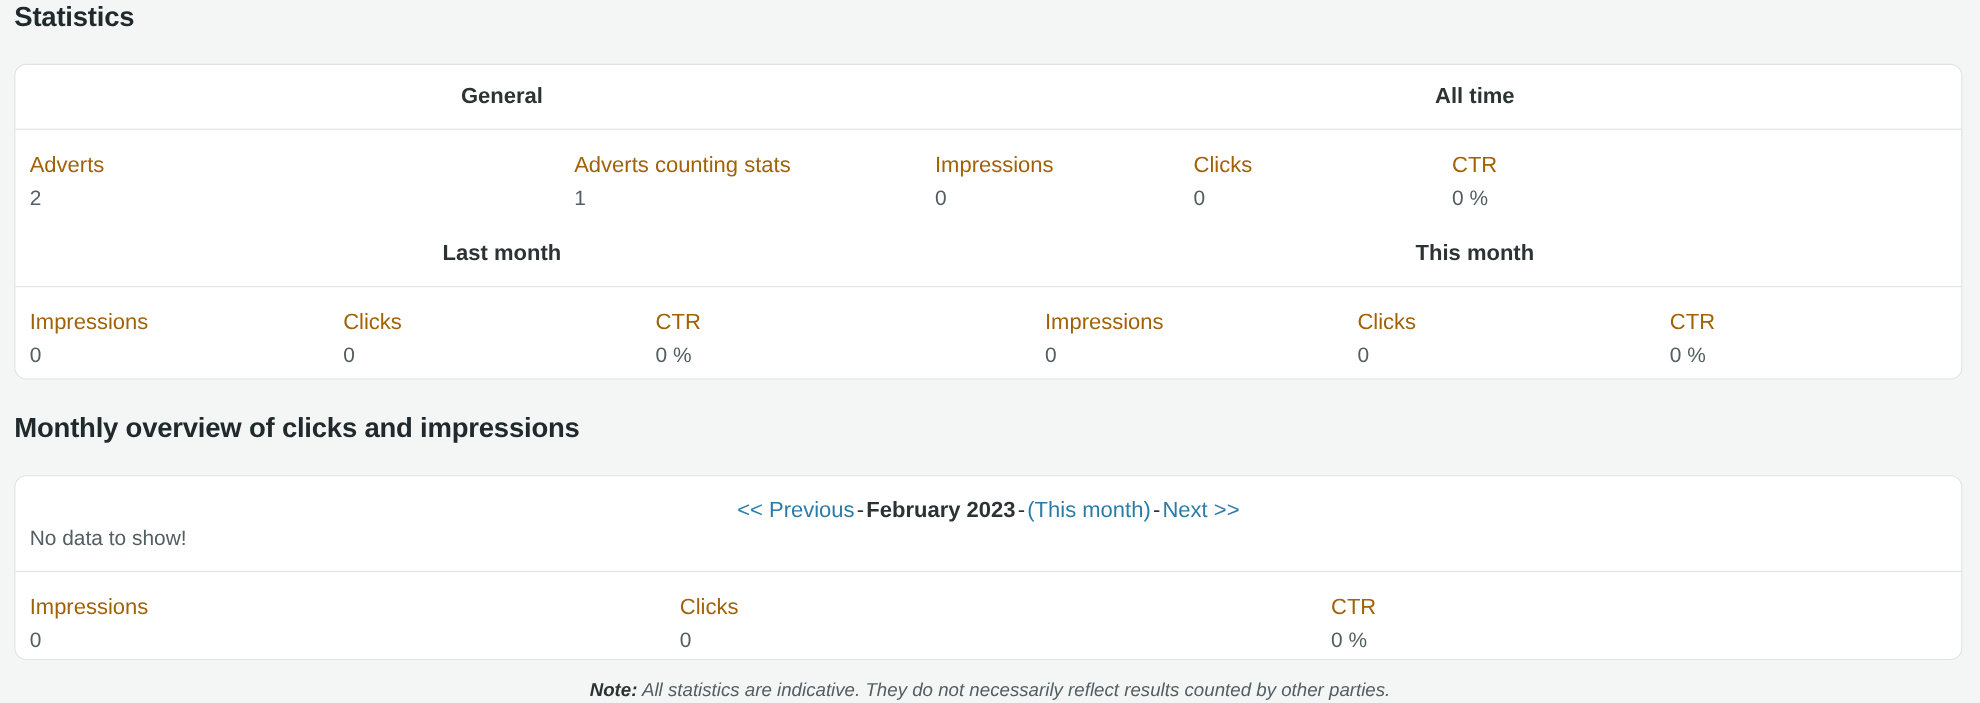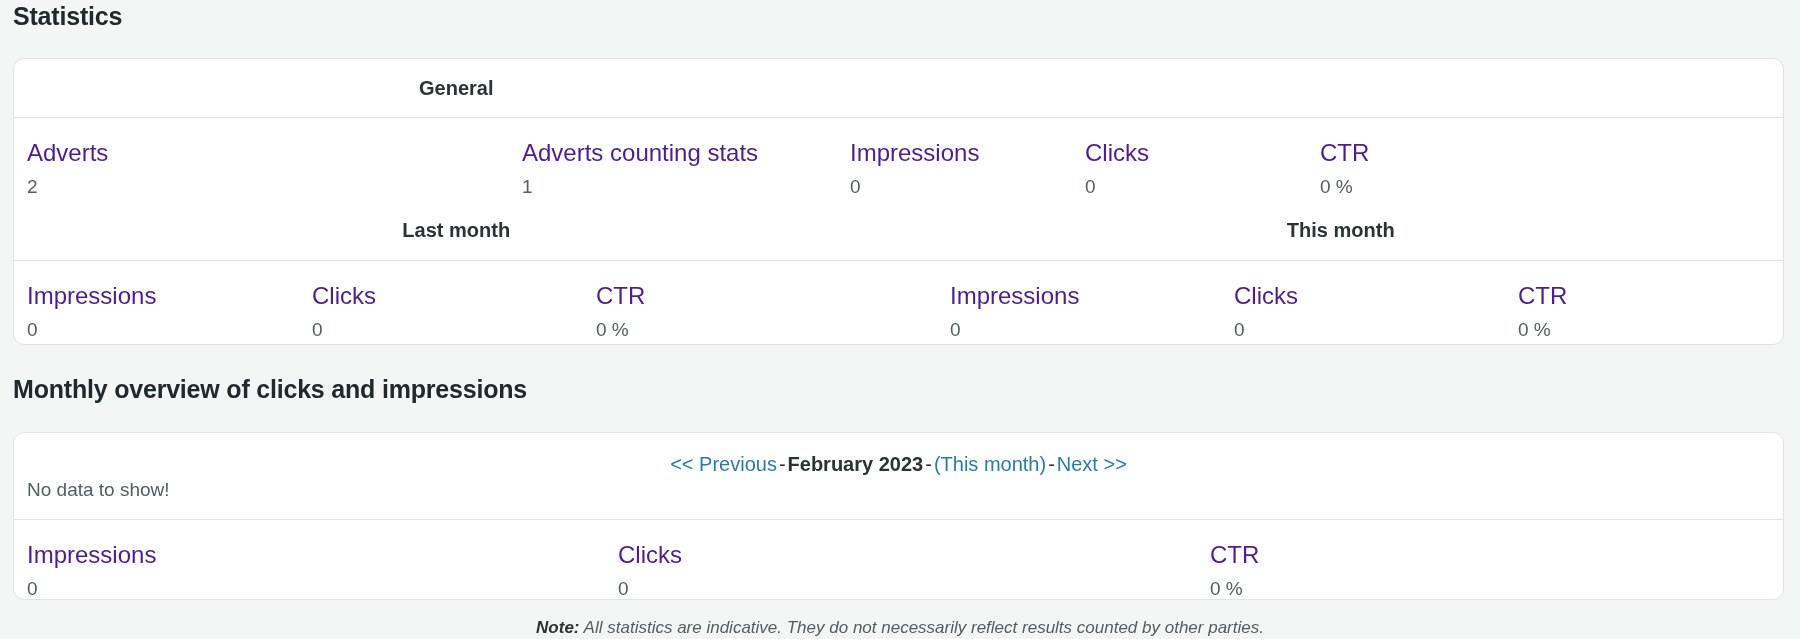--- a/index.html
+++ b/index.html
@@ -67,22 +67,22 @@
 
   
   .data-row { height: 82px; }
   .metric {
     position: absolute;
     top: 18px;
     white-space: nowrap;
   }
   .metric .metric-label {
     display: block;
-    font-size: 24px;
-    color: #4c1d95;
+    font-size: 20px;
+    color: #a16207;
     line-height: 1.42;
   }
   .metric .metric-value {
     display: block;
     font-size: 19px;
     color: #525e61;
     line-height: 1.42;
     margin-top: 4px;
   }
 
@@ -135,20 +135,21 @@
 <body>
 
 <div class="page">
 
   <div id="statistics-heading" class="section-heading">Statistics</div>
 
   <div id="statistics-card" class="card">
 
     <div class="row group-row">
       <div class="group-title group-left">General</div>
+      <div class="group-title group-right">All time</div>
     </div>
 
     <div class="row">
       <div class="data-row">
         <div class="metric" style="left:13px;">
           <span class="metric-label">Adverts</span>
           <span class="metric-value">2</span>
         </div>
         <div class="metric" style="left:508px;">
           <span class="metric-label">Adverts counting stats</span>

